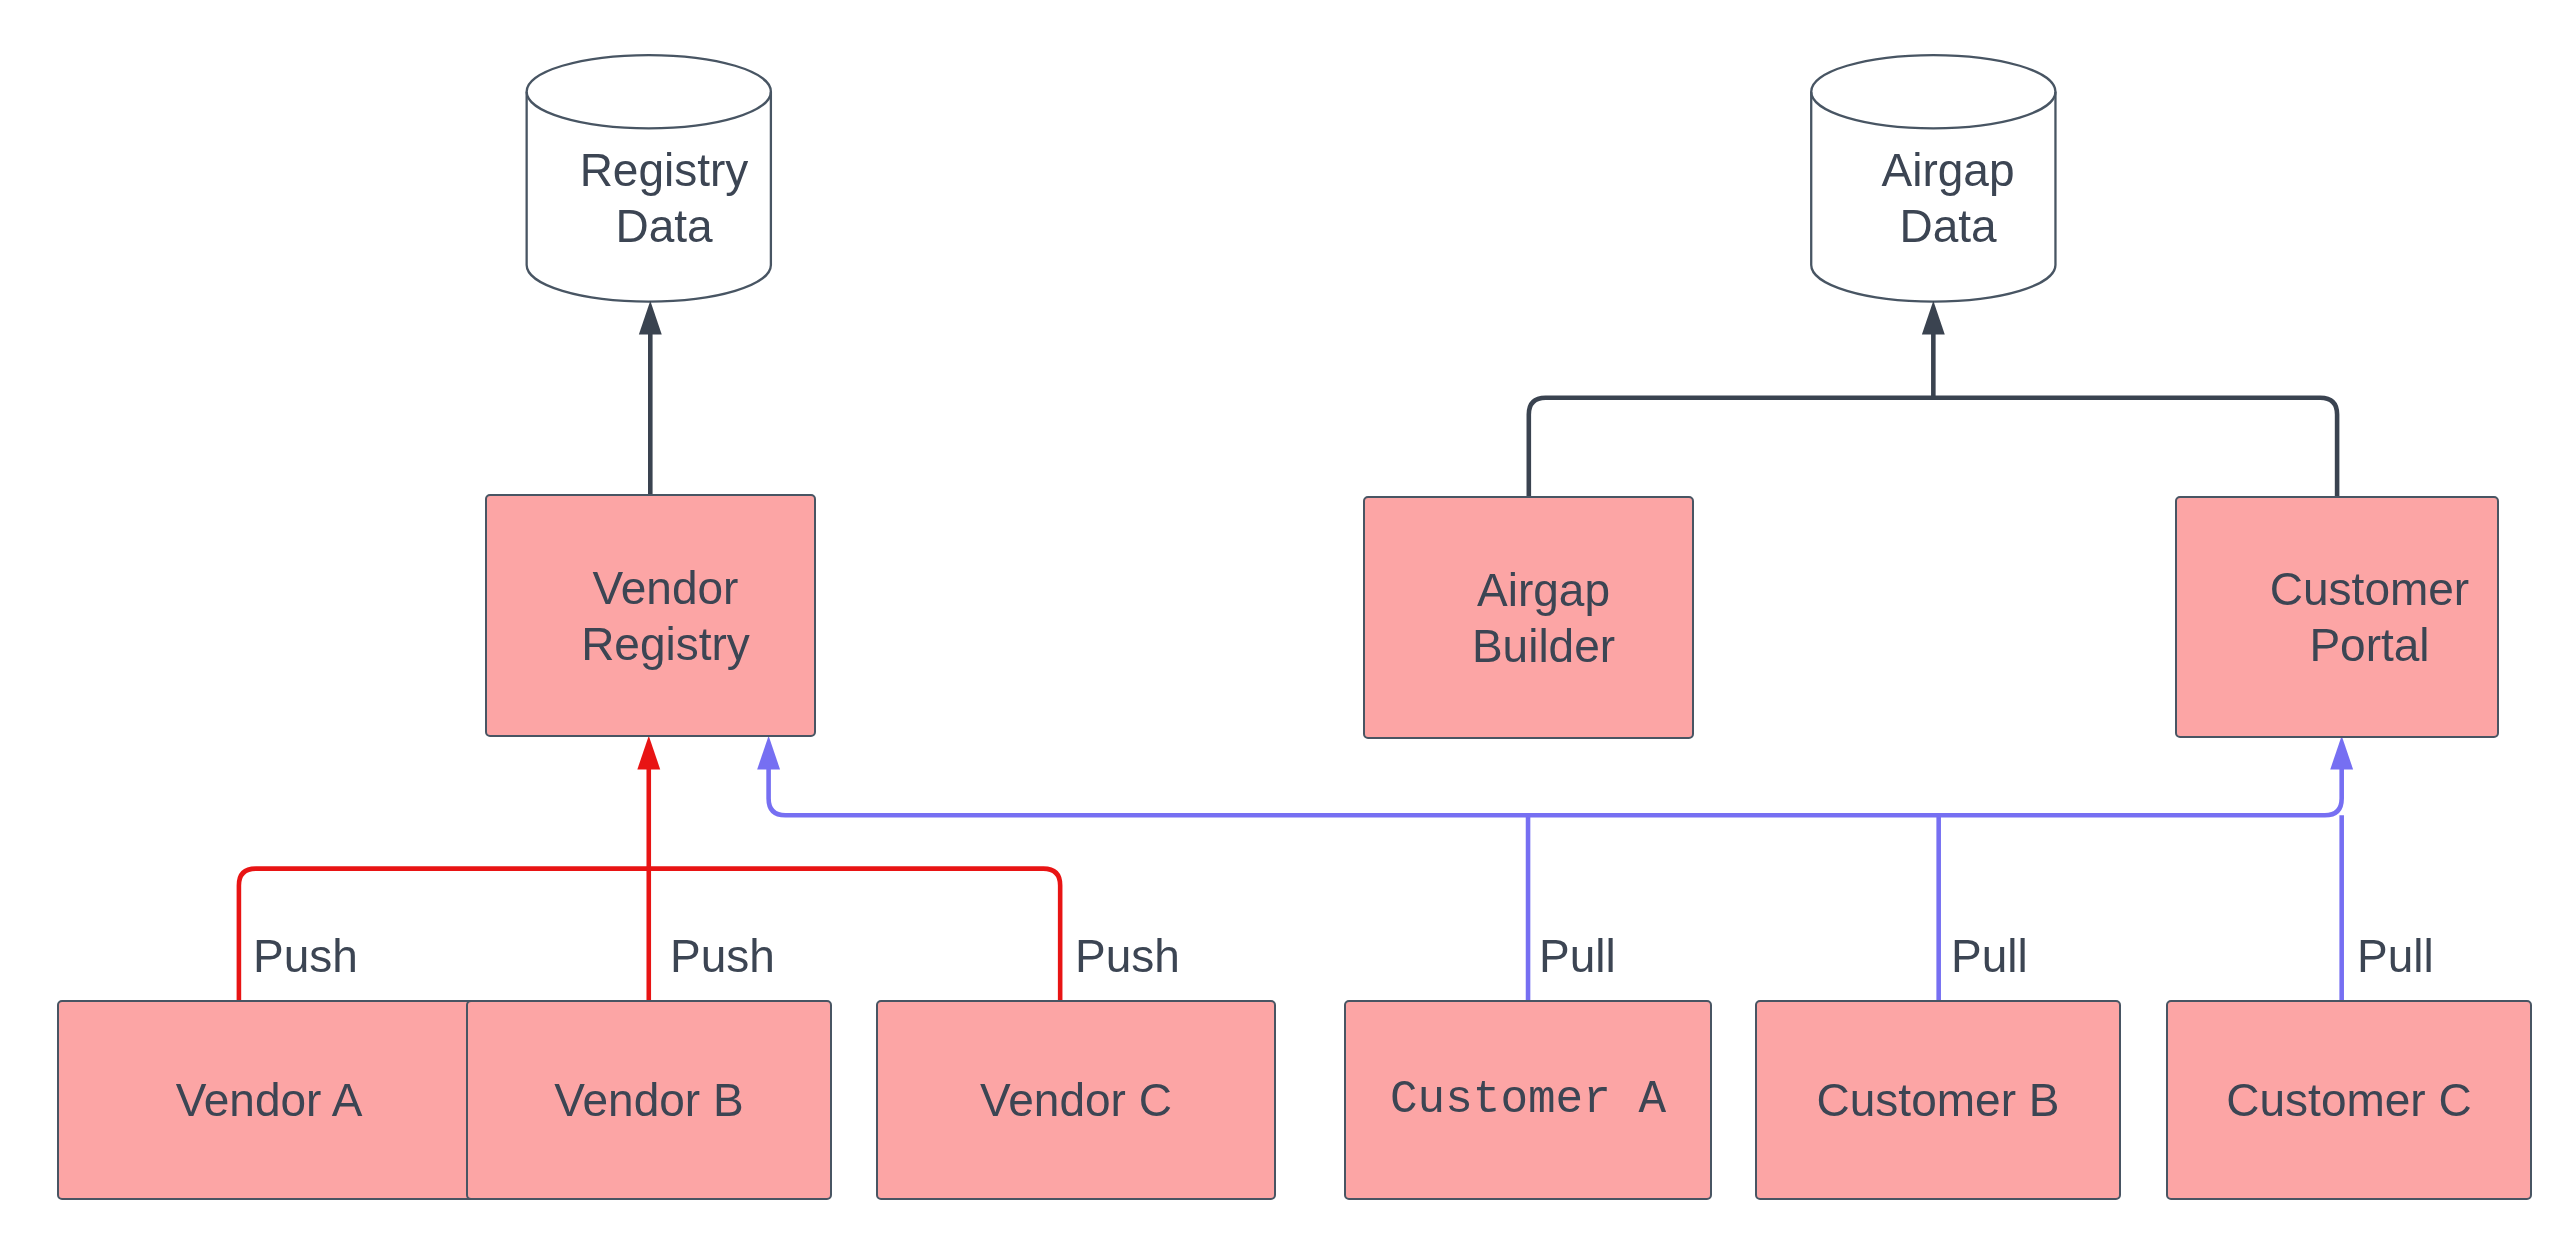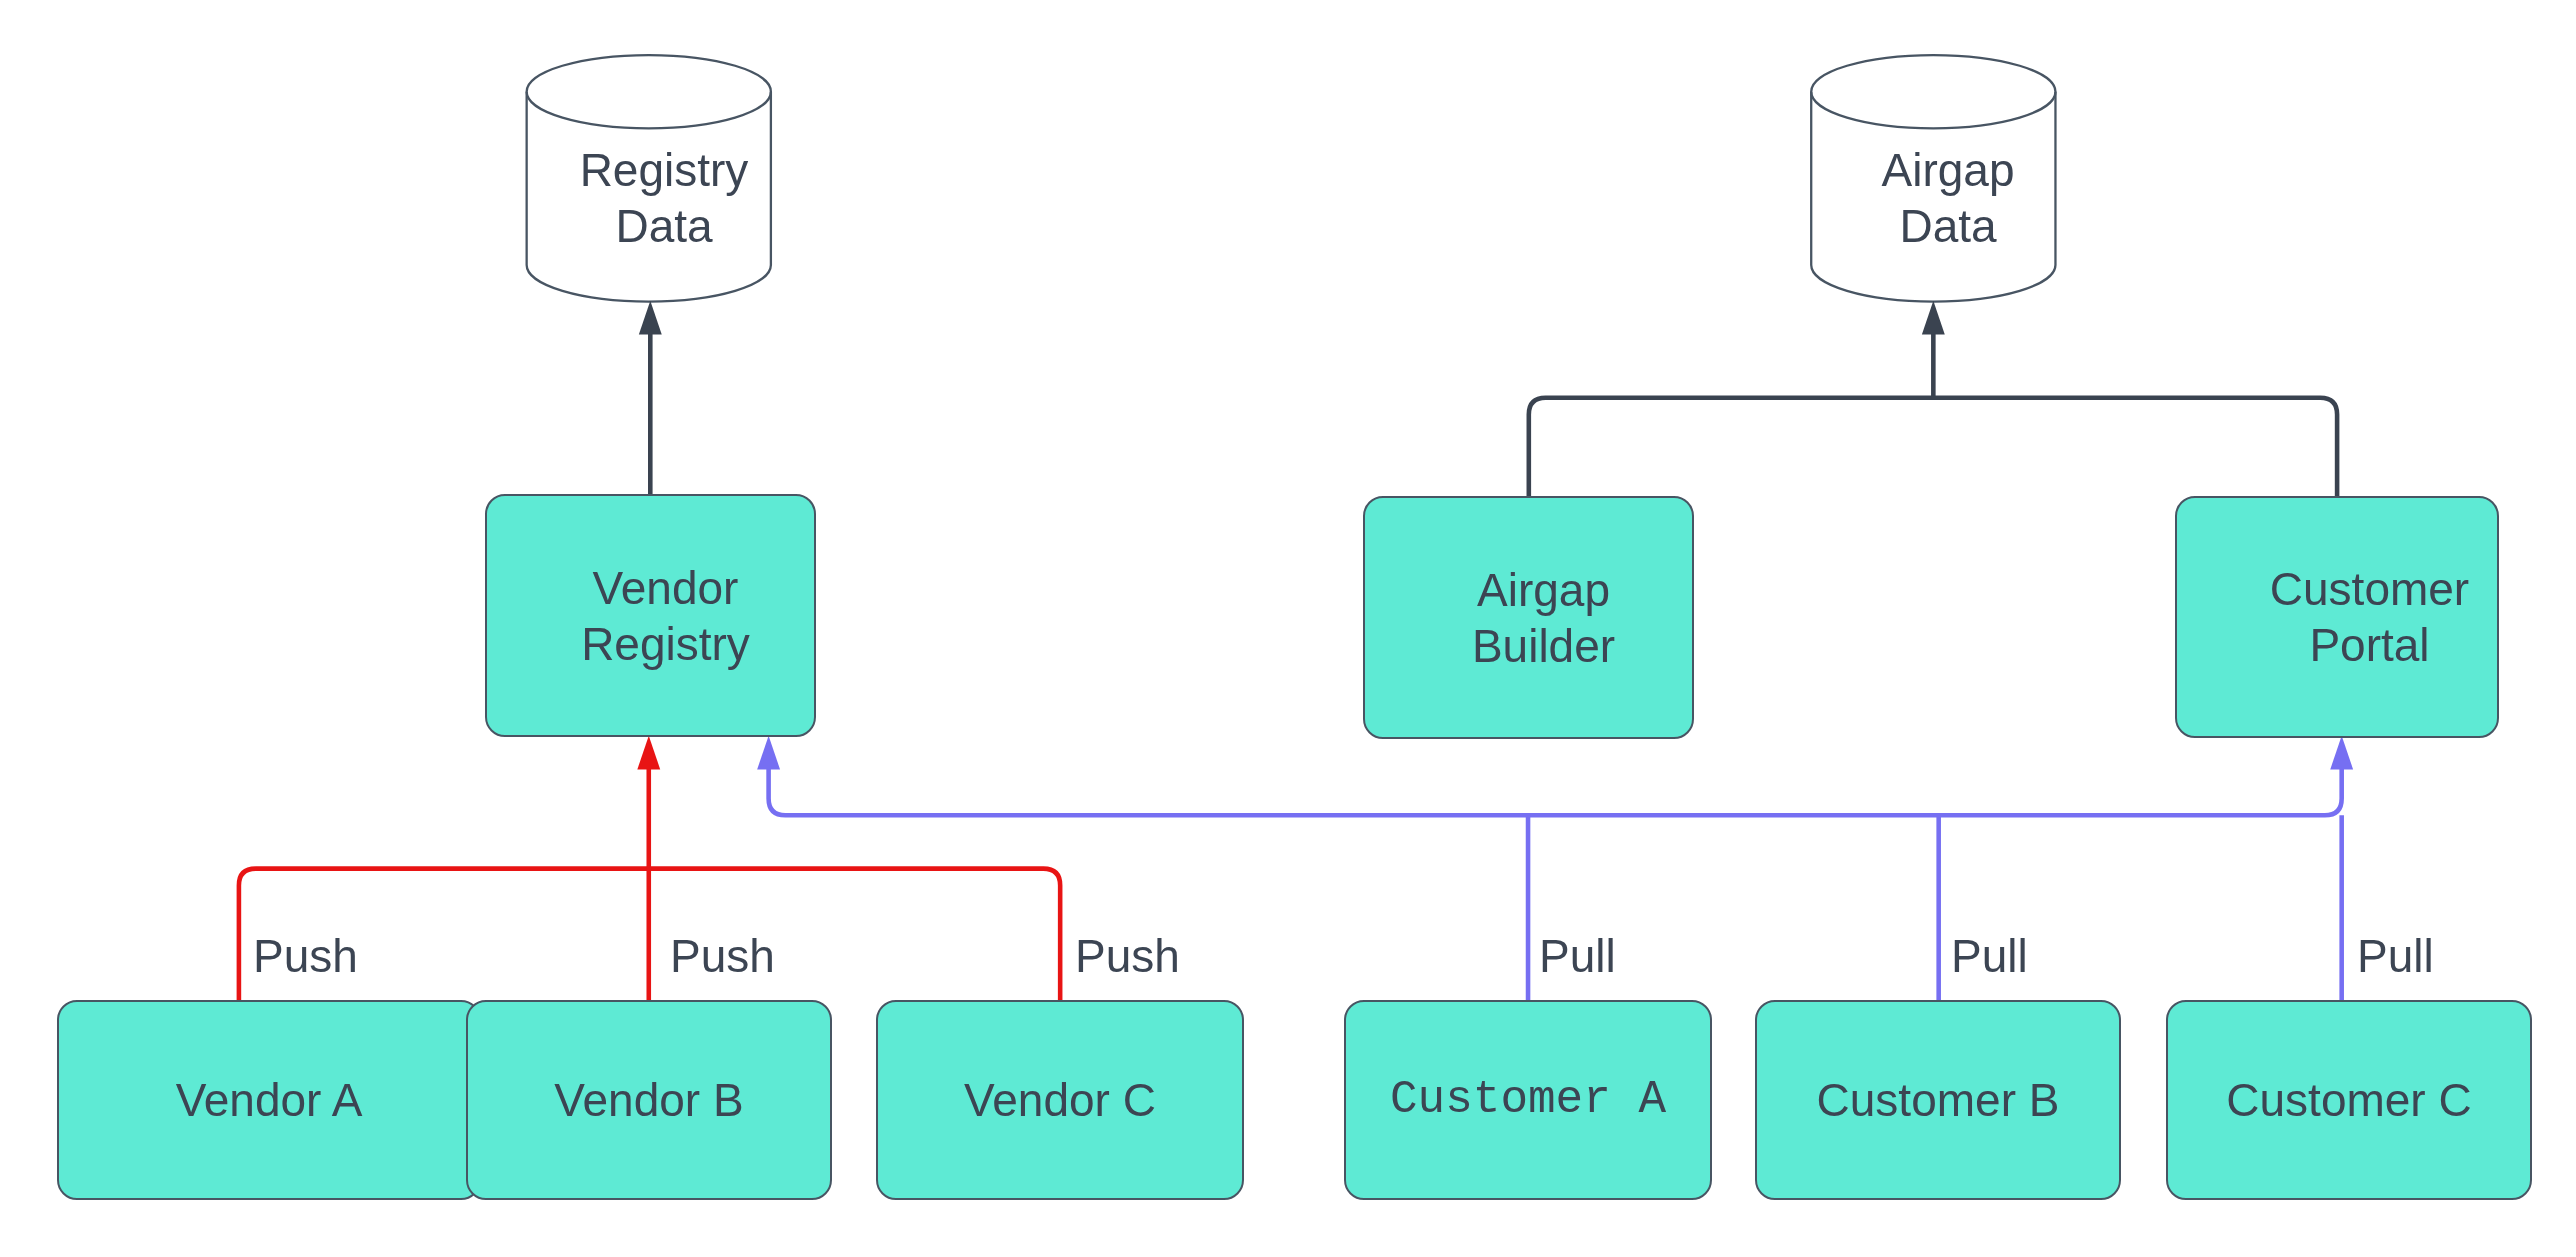--- a/index.html
+++ b/index.html
@@ -23,23 +23,23 @@
   .dark-edge{stroke:var(--c-dark);stroke-width:6px;}
   .red-edge{stroke:var(--c-red);stroke-width:6px;}
   .blue-edge{stroke:var(--c-blue);stroke-width:6px;}
   .dark-head{fill:var(--c-dark);stroke:none;}
   .red-head{fill:var(--c-red);stroke:none;}
   .blue-head{fill:var(--c-blue);stroke:none;}
   .cyl-shape{fill:#ffffff;stroke:var(--c-stroke);stroke-width:3px;}
   .node{
     position:absolute;
     box-sizing:border-box;
-    background:#5eead4;
+    background:#fca5a5;
     border:2.3px solid var(--c-stroke);
-    border-radius:20px;
+    border-radius:5px;
     display:flex;align-items:center;justify-content:center;
     text-align:center;
     color:var(--c-text);
     font-size:46px;line-height:56px;
     z-index:2;
   }
   .cyl-label{
     position:absolute;
     text-align:center;
     color:var(--c-text);
@@ -132,21 +132,21 @@
       <span class="lbl-line">Portal</span>
     </div>
   </div>
 
   <div class="node" style="left:57px;top:1000px;width:424px;height:200px;">
     <span>Vendor A</span>
   </div>
   <div class="node" style="left:466px;top:1000px;width:366px;height:200px;">
     <span>Vendor B</span>
   </div>
-  <div class="node" style="left:876px;top:1000px;width:368px;height:200px;">
+  <div class="node" style="left:876px;top:1000px;width:400px;height:200px;">
     <span>Vendor C</span>
   </div>
   <div class="node" style="left:1344px;top:1000px;width:368px;height:200px;font-family:Liberation Mono, monospace;">
     <span>Customer A</span>
   </div>
   <div class="node" style="left:1755px;top:1000px;width:366px;height:200px;">
     <span>Customer B</span>
   </div>
   <div class="node" style="left:2166px;top:1000px;width:366px;height:200px;">
     <span>Customer C</span>

